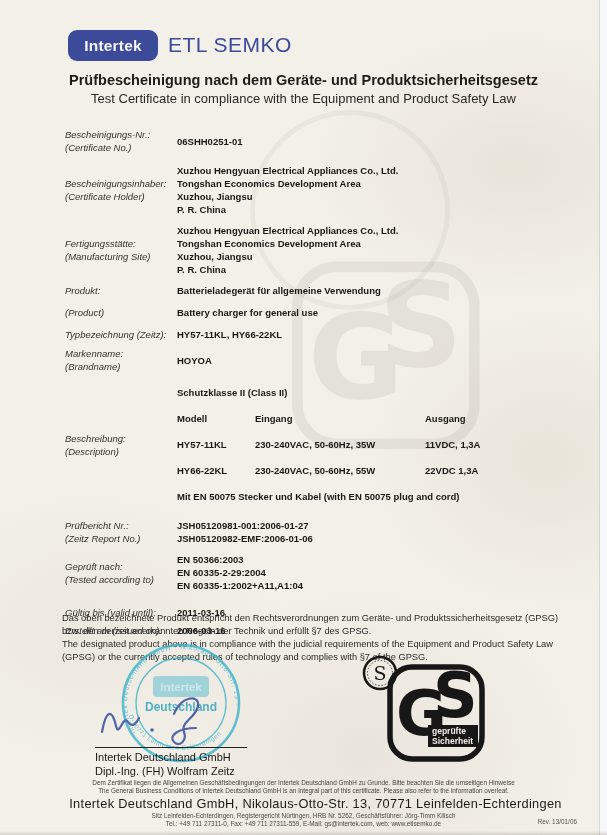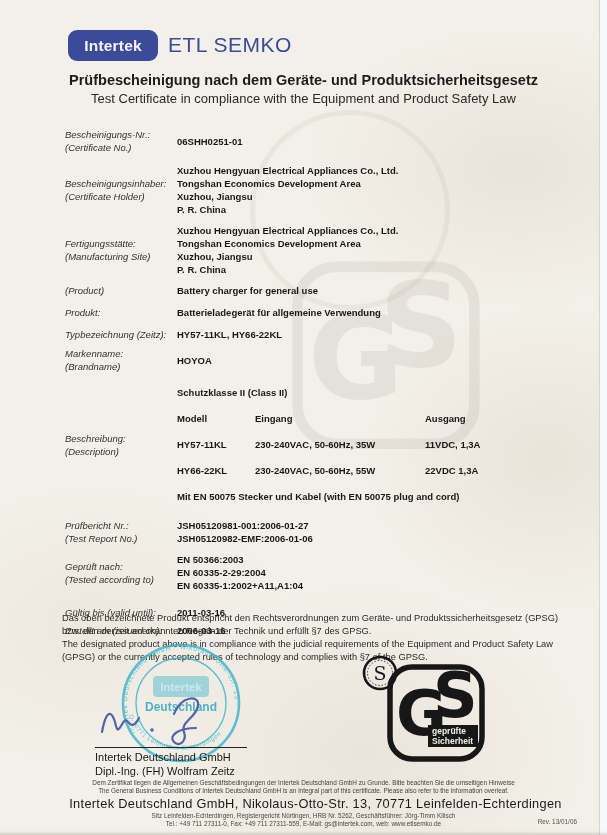--- a/index.html
+++ b/index.html
@@ -144,27 +144,27 @@
     <div class="frow" style="margin-bottom:8px">
       <div class="flabel">Fertigungsstätte:
 (Manufacturing Site)</div>
       <div class="fvalue">Xuzhou Hengyuan Electrical Appliances Co., Ltd.
 Tongshan Economics Development Area
 Xuzhou, Jiangsu
 P. R. China</div>
     </div>
 
     <div class="frow" style="margin-bottom:9px">
+      <div class="flabel">Produkt:</div>
+      <div class="fvalue">Batterieladegerät für allgemeine Verwendung</div>
+    </div>
+
+    <div class="frow" style="margin-bottom:9px">
       <div class="flabel">(Product)</div>
       <div class="fvalue">Battery charger for general use</div>
-    </div>
-
-    <div class="frow" style="margin-bottom:9px">
-      <div class="flabel">Produkt:</div>
-      <div class="fvalue">Batterieladegerät für allgemeine Verwendung</div>
     </div>
 
     <div class="frow" style="margin-bottom:6px">
       <div class="flabel">Typbezeichnung (Zeitz):</div>
       <div class="fvalue">HY57-11KL, HY66-22KL</div>
     </div>
 
     <div class="frow" style="margin-bottom:0">
       <div class="flabel">Markenname:
 (Brandname)</div>
@@ -190,21 +190,21 @@
           <div class="desc-c1">HY66-22KL</div>
           <div class="desc-c2">230-240VAC, 50-60Hz, 55W</div>
           <div class="desc-c3">22VDC 1,3A</div>
         </div>
         <div>Mit EN 50075 Stecker und Kabel (with EN 50075 plug and cord)</div>
       </div>
     </div>
 
     <div class="frow" style="margin-bottom:8px">
       <div class="flabel">Prüfbericht Nr.:
-(Test Report No.)</div>
+(Zeitz Report No.)</div>
       <div class="fvalue">JSH05120981-001:2006-01-27
 JSH05120982-EMF:2006-01-06</div>
     </div>
 
     <div class="frow" style="margin-bottom:14px">
       <div class="flabel">Geprüft nach:
 (Tested according to)</div>
       <div class="fvalue">EN 50366:2003
 EN 60335-2-29:2004
 EN 60335-1:2002+A11,A1:04</div>

